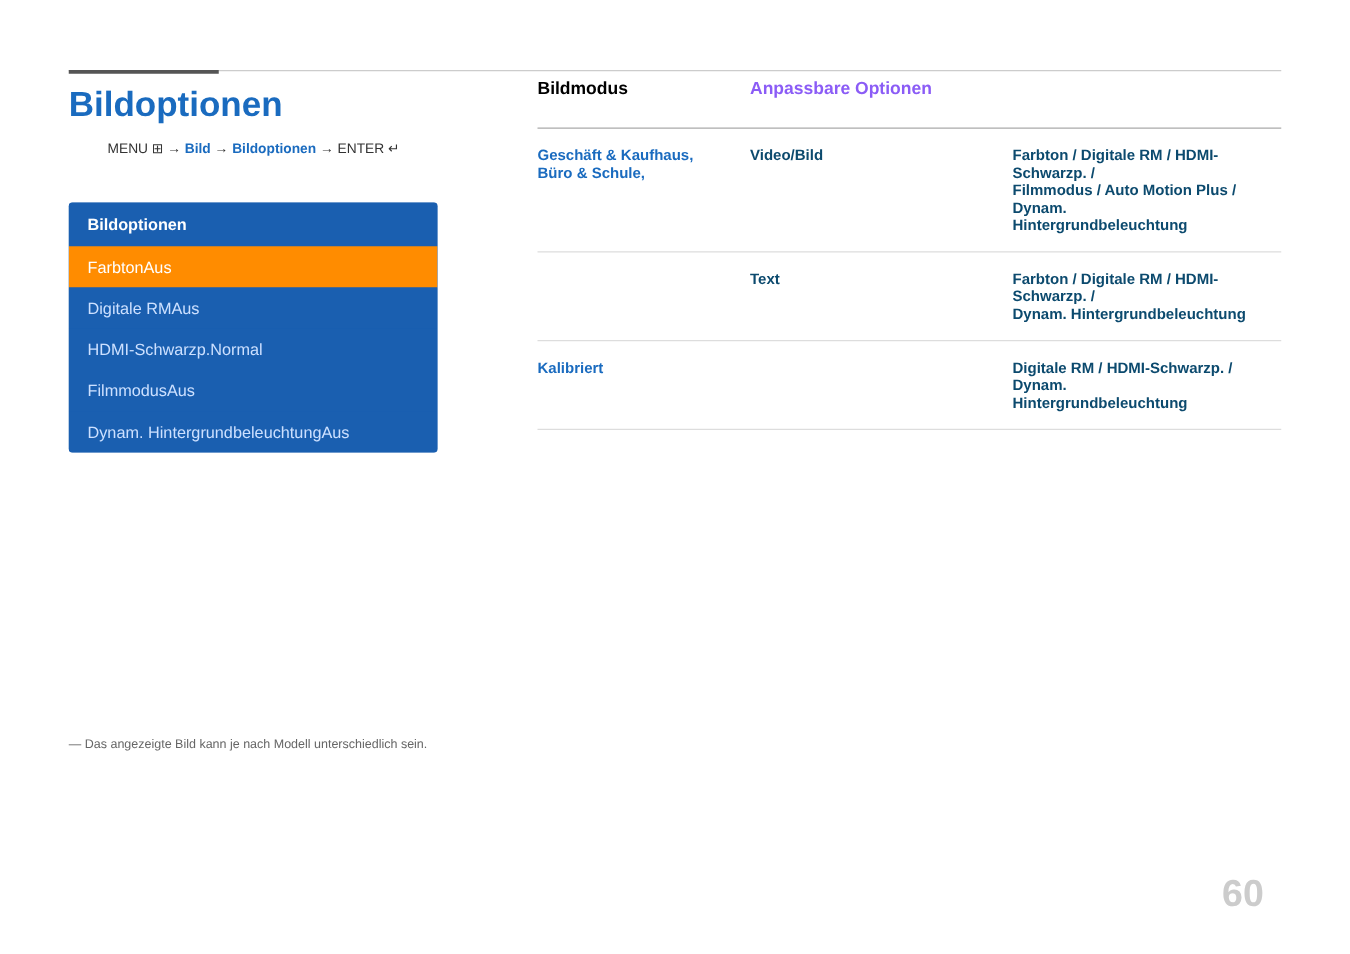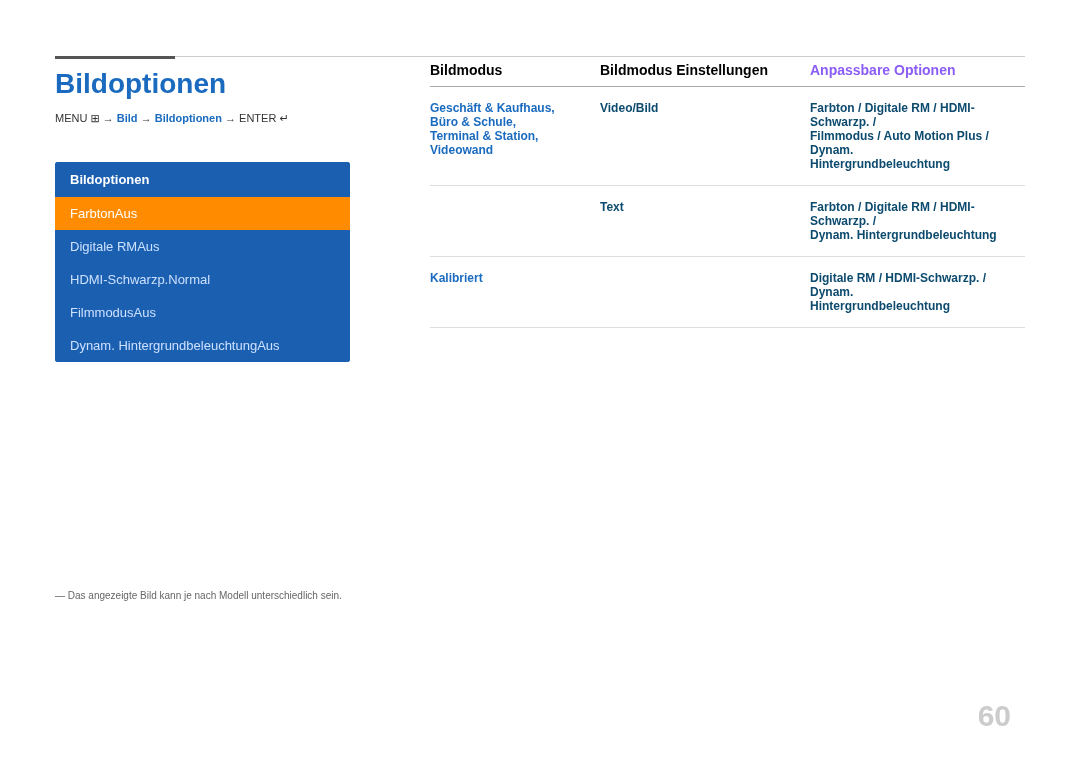--- a/index.html
+++ b/index.html
@@ -33,20 +33,21 @@
       font-size: 28px;
       font-weight: bold;
       color: #1a6bbf;
       margin-bottom: 12px;
     }
 
     .menu-path {
       font-size: 11px;
       color: #333;
       margin-top: 8px;
+      margin-left: 31px;
     }
 
     .menu-path .blue-text {
       color: #1a6bbf;
       font-weight: bold;
     }
 
     
     .menu-panel {
       position: absolute;
@@ -97,21 +98,21 @@
     .content-area {
       position: absolute;
       top: 62px;
       left: 430px;
       right: 55px;
     }
 
     .table-header {
       display: flex;
       border-bottom: 1px solid #aaa;
-      padding-bottom: 8px;
+      padding-bottom: 24px;
       margin-bottom: 0;
     }
 
     .col-bildmodus {
       width: 170px;
       font-size: 14px;
       font-weight: bold;
       color: #000;
     }
 
@@ -238,29 +239,27 @@
   <div class="menu-item">
     <span class="item-label">Dynam. Hintergrundbeleuchtung</span>
     <span class="item-value">Aus</span>
   </div>
 </div>
 
 <div class="content-area">
 
   <div class="table-header">
     <div class="col-bildmodus">Bildmodus</div>
-    <div class="col-einstellungen">Bildmodus Einstellungen</div>
     <div class="col-optionen">Anpassbare Optionen</div>
   </div>
 
   <div class="table-row">
     <div class="row-bildmodus text-blue">
       <div>Geschäft &amp; Kaufhaus,</div>
       <div>Büro &amp; Schule,</div>
-      <div>Terminal &amp; Station, Videowand</div>
     </div>
     <div class="row-einstellungen text-orange">Video/Bild</div>
     <div class="row-optionen text-orange">
       Farbton / Digitale RM / HDMI-Schwarzp. /<br>
       Filmmodus / Auto Motion Plus / Dynam.<br>
       Hintergrundbeleuchtung
     </div>
   </div>
 
   <div class="table-row">

